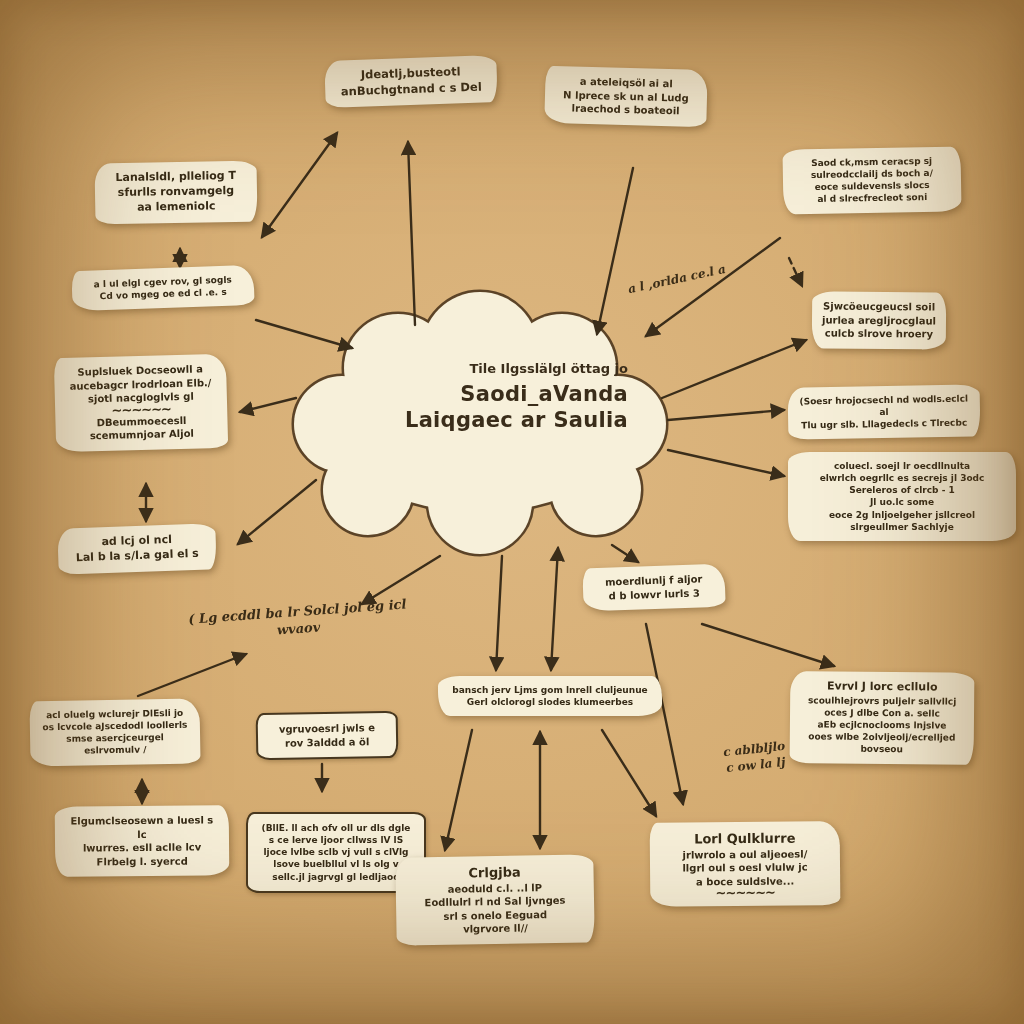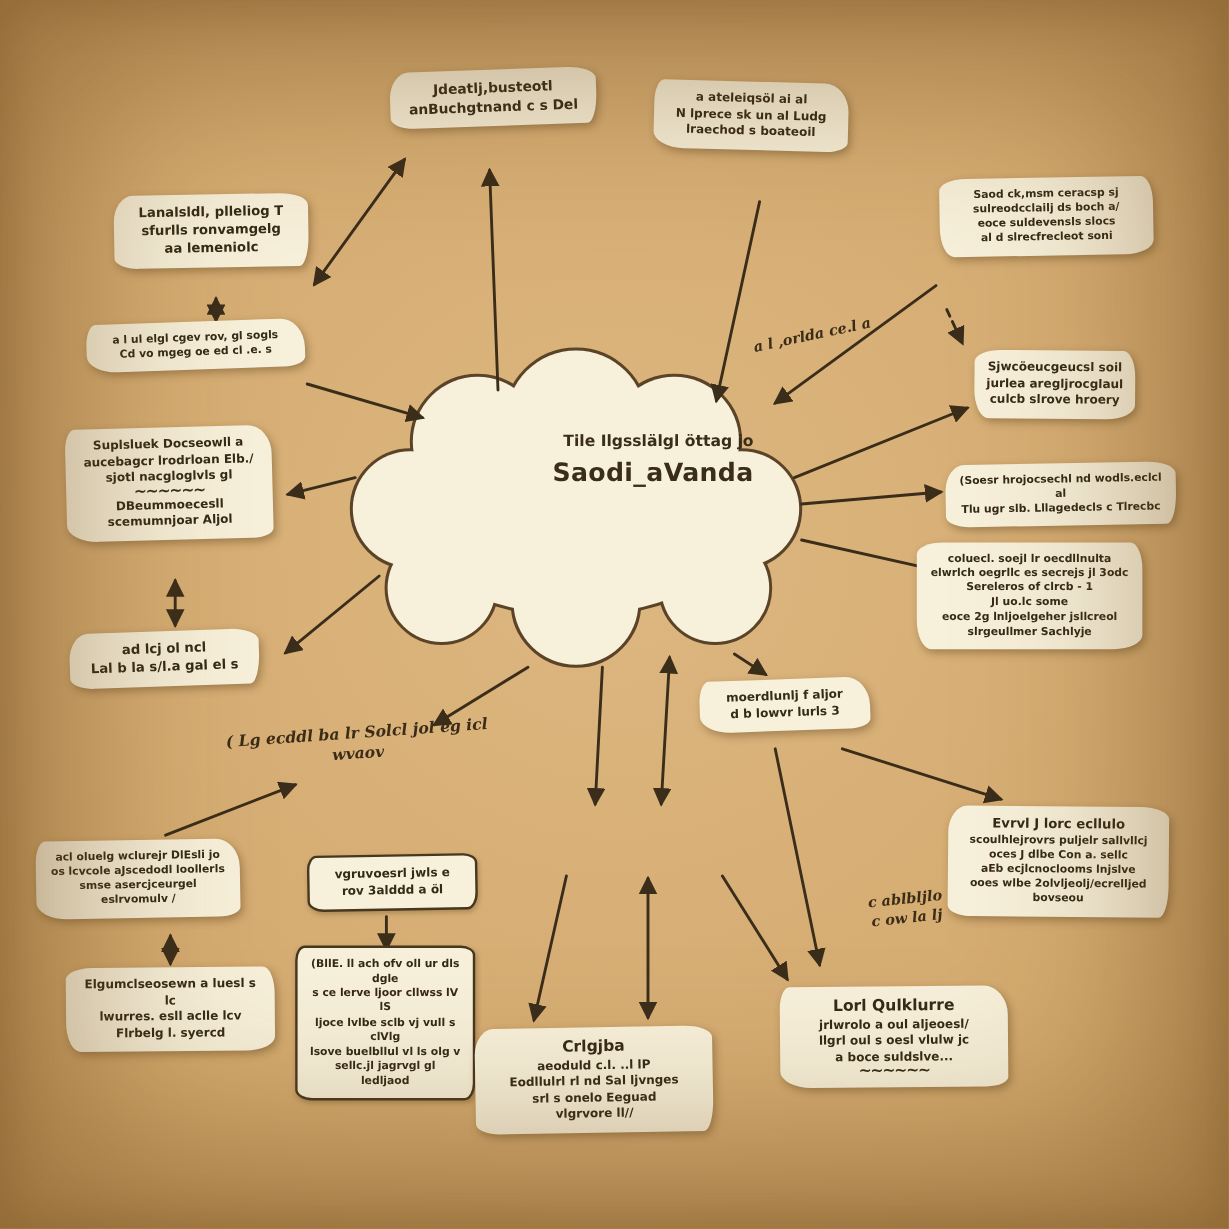--- a/index.html
+++ b/index.html
@@ -100,20 +100,21 @@
       <line x1="646" y1="624" x2="683" y2="804" marker-end="url(#ah)"></line>
       <line x1="702" y1="624" x2="834" y2="666" marker-end="url(#ah)"></line>
       <line x1="322" y1="764" x2="322" y2="791" marker-end="url(#ah)"></line>
       <line x1="142" y1="780" x2="142" y2="803" marker-start="url(#ah)" marker-end="url(#ah)"></line>
     </g>
   </svg>
 
   <div class="cloud-text">
     <div class="subtitle">Tile Ilgsslälgl öttag jo</div>
     <div class="big">Saodi_aVanda</div>
+    <div class="big">Laiqgaec ar Saulia</div>
   </div>
 
   <div class="note t1" style="left:325px;top:58px;width:172px;transform:rotate(-2deg);font-size:11.5px">
     <div>Jdeatlj,busteotl</div>
     <div>anBuchgtnand c s Del</div>
   </div>
 
   <div class="note t2" style="left:545px;top:68px;width:162px;transform:rotate(1.5deg)">
     <div>a ateleiqsöl ai al</div>
     <div>N lprece sk un al Ludg</div>
@@ -151,39 +152,43 @@
 
   <div class="note t2" style="left:55px;top:356px;width:172px;transform:rotate(-1.5deg)">
     <div>Suplsluek Docseowll a</div>
     <div>aucebagcr lrodrloan Elb./</div>
     <div>sjotl nacgloglvls gl</div>
     <div class="divider-squiggle"></div>
     <div>DBeummoecesll</div>
     <div>scemumnjoar Aljol</div>
   </div>
 
-  <div class="note t3 sm" style="left:764px;top:452px;width:188px;transform:rotate(0deg)">
+  <div class="note t3 sm" style="left:788px;top:452px;width:228px;transform:rotate(0deg)">
     <div>coluecl. soejl lr oecdllnulta</div>
     <div>elwrlch oegrllc es secrejs jl 3odc</div>
     <div>Sereleros of clrcb - 1</div>
     <div>Jl uo.lc some</div>
     <div>eoce 2g lnljoelgeher jsllcreol</div>
     <div>slrgeullmer Sachlyje</div>
   </div>
 
   <div class="note t1" style="left:58px;top:526px;width:158px;transform:rotate(-2deg);font-size:11px">
     <div>ad lcj ol ncl</div>
     <div>Lal b la s/l.a gal el s</div>
   </div>
 
   <div class="note t2" style="left:583px;top:566px;width:142px;transform:rotate(-2deg)">
     <div>moerdlunlj f aljor</div>
     <div>d b lowvr lurls 3</div>
   </div>
 
+  <div class="note t3 sm" style="left:438px;top:676px;width:224px;transform:rotate(0deg)">
+    <div>bansch jerv Ljms gom lnrell cluljeunue</div>
+    <div>Gerl olclorogl slodes klumeerbes</div>
+  </div>
 
   <div class="note t1 sm" style="left:790px;top:672px;width:184px;transform:rotate(0.5deg)">
     <div style="font-size:11px">Evrvl J lorc ecllulo</div>
     <div>scoulhlejrovrs puljelr sallvllcj</div>
     <div>oces J dlbe Con a. sellc</div>
     <div>aEb ecjlcnoclooms lnjslve</div>
     <div>ooes wlbe 2olvljeolj/ecrelljed</div>
     <div>bovseou</div>
   </div>
 
@@ -197,21 +202,21 @@
     <div>Elgumclseosewn a luesl s lc</div>
     <div>lwurres. esll aclle lcv</div>
     <div>Flrbelg l. syercd</div>
   </div>
 
   <div class="note outlined" style="left:256px;top:712px;width:142px;transform:rotate(-1deg)">
     <div>vgruvoesrl jwls e</div>
     <div>rov 3alddd a öl</div>
   </div>
 
-  <div class="note outlined sm" style="left:246px;top:788px;width:150px;transform:rotate(0deg)">
+  <div class="note outlined sm" style="left:246px;top:812px;width:180px;transform:rotate(0deg)">
     <div>(BllE. ll ach ofv oll ur dls dgle</div>
     <div>s ce lerve ljoor cllwss lV lS</div>
     <div>ljoce lvlbe sclb vj vull s clVlg</div>
     <div>lsove buelbllul vl ls olg v</div>
     <div>sellc.jl jagrvgl gl ledljaod</div>
   </div>
 
   <div class="note t1" style="left:396px;top:856px;width:198px;transform:rotate(-1deg)">
     <div class="hd">Crlgjba</div>
     <div>aeoduld c.l. ..l lP</div>

